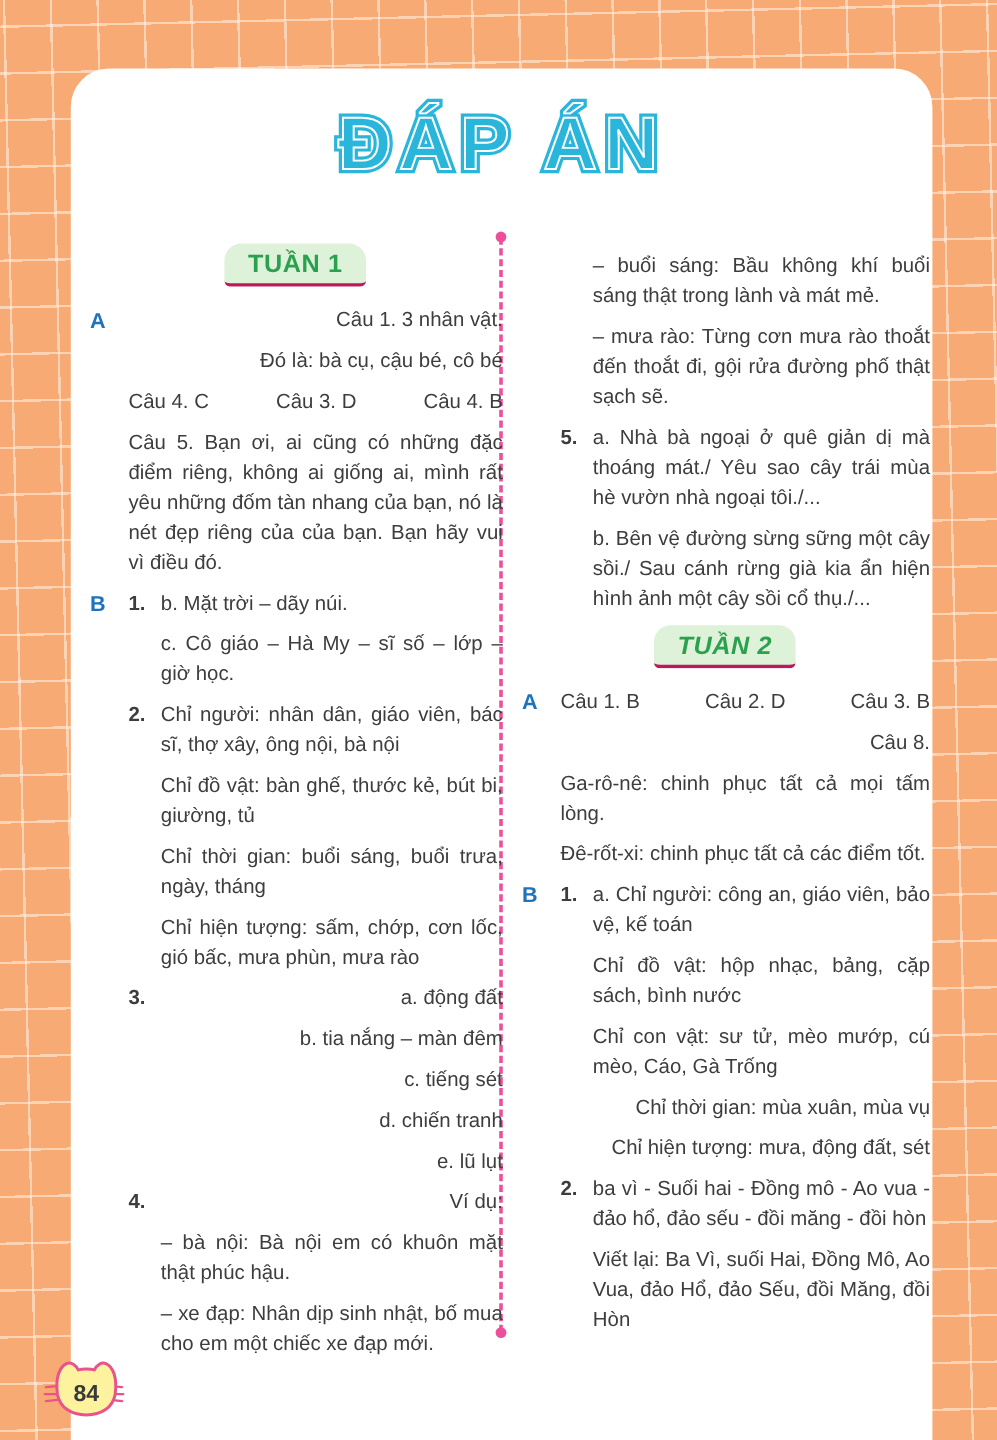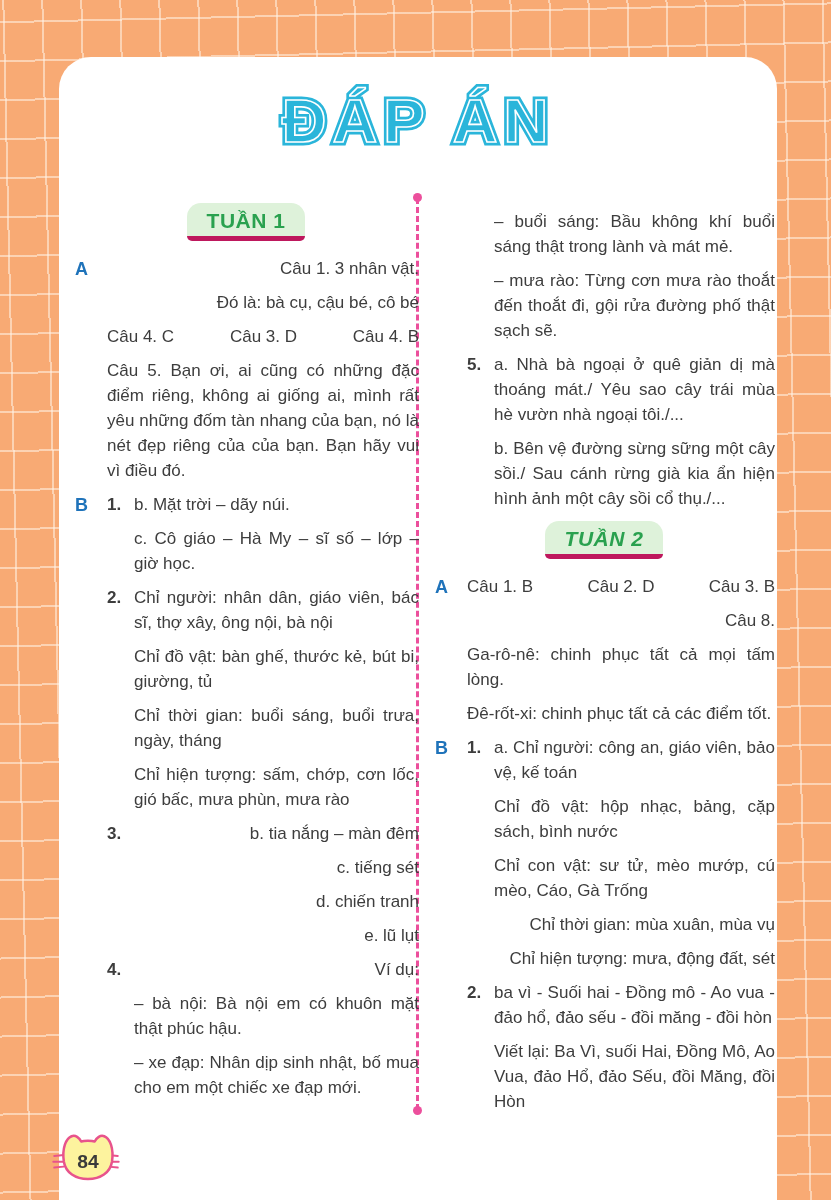--- a/index.html
+++ b/index.html
@@ -44,37 +44,37 @@
   .divider::after { bottom:-5px; }
 
   .col { position:absolute; font-size:17px; line-height:25px; color:#3D3D3D; }
   .col-left  { left:14px;  top:146px; width:346px; }
   .col-right { left:374px; top:152px; width:342px; }
 
   .week-badge {
     display:block; width:fit-content; margin:0 auto 15px;
     padding:5px 20px 3px; background:#DEF2DA; color:#2AA14F;
     font-weight:bold; font-size:21px; letter-spacing:0.5px;
-    border-radius:14px 14px 5px 5px; border-bottom:5px solid #be185d;
+    border-radius:14px 14px 5px 5px; border-bottom:3px solid #be185d;
   }
   .week-badge.second { margin-top:10px;font-style:italic; }
 
   .section { position:relative; padding-left:34px; margin-bottom:6px; }
   .marker {
     position:absolute; left:2px; top:1px;
     color:#1F73BA; font-weight:bold; font-size:18px;
   }
   .col p { margin:0 0 9px; text-align:justify; }
   .col p.no-just { text-align:right; }
   .mc-row { display:flex; justify-content:space-between; margin:0 0 9px; }
   .num-item { position:relative; padding-left:27px; margin-bottom:0; }
   .num { position:absolute; left:0; top:0; font-weight:bold; }
 
   
-  .page-badge { position:absolute; left:52px; top:1130px; z-index:2; }
+  .page-badge { position:absolute; left:36px; top:1130px; z-index:2; }
   .page-badge svg { display:block; }
   .page-badge text {
     font-family:"Liberation Sans","DejaVu Sans",sans-serif;
     font-weight:bold; font-size:20px; fill:#3A3A3A;
   }
 </style>
 </head>
 <body>
 
 <div class="bg-grid"></div>
@@ -117,20 +117,21 @@
       <div class="num-item">
         <span class="num">2.</span>
         <p>Chỉ người: nhân dân, giáo viên, bác sĩ, thợ xây, ông nội, bà nội</p>
         <p>Chỉ đồ vật: bàn ghế, thước kẻ, bút bi, giường, tủ</p>
         <p>Chỉ thời gian: buổi sáng, buổi trưa, ngày, tháng</p>
         <p>Chỉ hiện tượng: sấm, chớp, cơn lốc, gió bấc, mưa phùn, mưa rào</p>
       </div>
 
       <div class="num-item">
         <span class="num">3.</span>
+        <p class="no-just">a. động đất</p>
         <p class="no-just">b. tia nắng – màn đêm</p>
         <p class="no-just">c. tiếng sét</p>
         <p class="no-just">d. chiến tranh</p>
         <p class="no-just">e. lũ lụt</p>
       </div>
 
       <div class="num-item">
         <span class="num">4.</span>
         <p class="no-just">Ví dụ:</p>
         <p>– bà nội: Bà nội em có khuôn mặt thật phúc hậu.</p>

